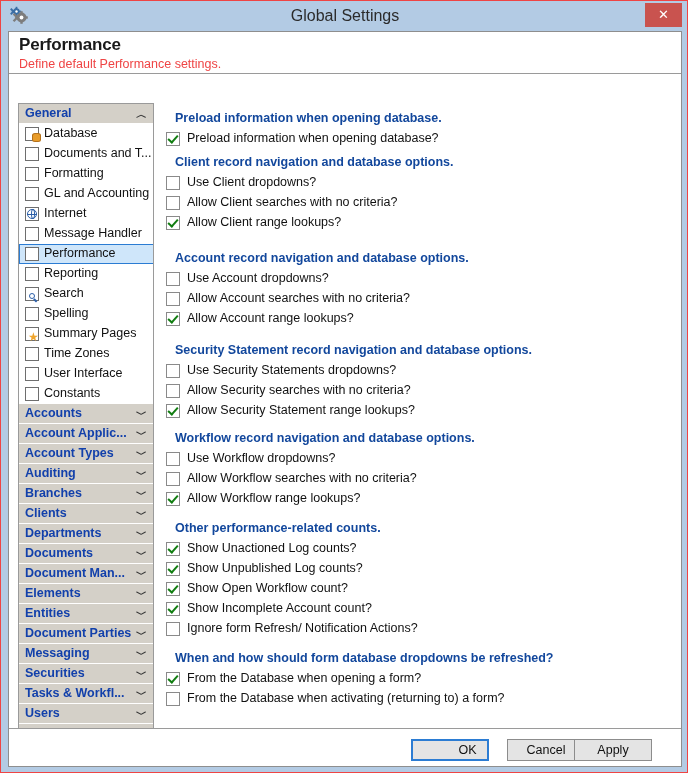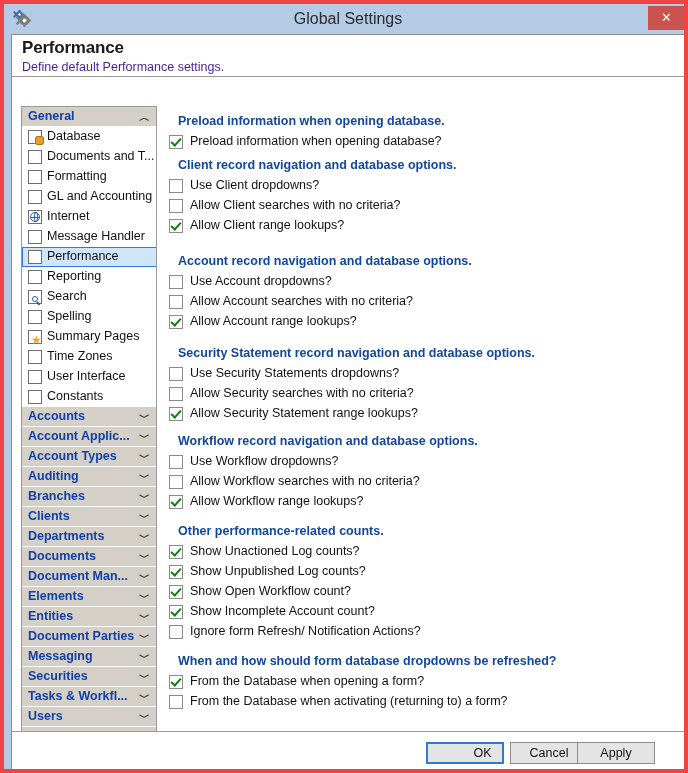--- a/index.html
+++ b/index.html
@@ -11,21 +11,21 @@
     font-family: "Liberation Sans", sans-serif;
     -webkit-font-smoothing: antialiased;
   }
 
   .window {
     position: relative;
     width: 688px;
     height: 773px;
     box-sizing: border-box;
     background: #b3cbe4;
-    border: 4px solid #ef4444;
+    border: 1px solid #ef4444;
     overflow: hidden;
   }
 
   
   .titlebar {
     position: absolute;
     left: 0; top: 0;
     width: 688px;
     height: 30px;
     background: #b3cbe4;
@@ -85,21 +85,21 @@
     left: 10px; top: 3px;
     font-size: 17px;
     font-weight: bold;
     color: #1a1a1a;
     letter-spacing: -0.2px;
   }
   .page-sub {
     position: absolute;
     left: 10px; top: 25px;
     font-size: 12.5px;
-    color: #4c1d95;
+    color: #ef4444;
   }
 
   
   .sidebar {
     position: absolute;
     left: 9px;
     top: 71px;
     width: 138px;
     height: 661px;
     background: #ffffff;
@@ -324,21 +324,21 @@
     color: #111111;
     line-height: 20px;
     text-align: center;
     cursor: pointer;
     font-family: "Liberation Sans", sans-serif;
   }
   .btn.primary {
     border: 2px solid #2b7cd3;
     line-height: 18px;
   }
-  #btn-ok { right: 180px; padding-left: 35px; }
+  #btn-ok { right: 192px; padding-left: 35px; }
   #btn-cancel { right: 96px; }
   #btn-apply { right: 29px; }
 </style>
 </head>
 <body>
 
 <div class="window">
 
   <div class="titlebar">
     <div class="title-icon">

